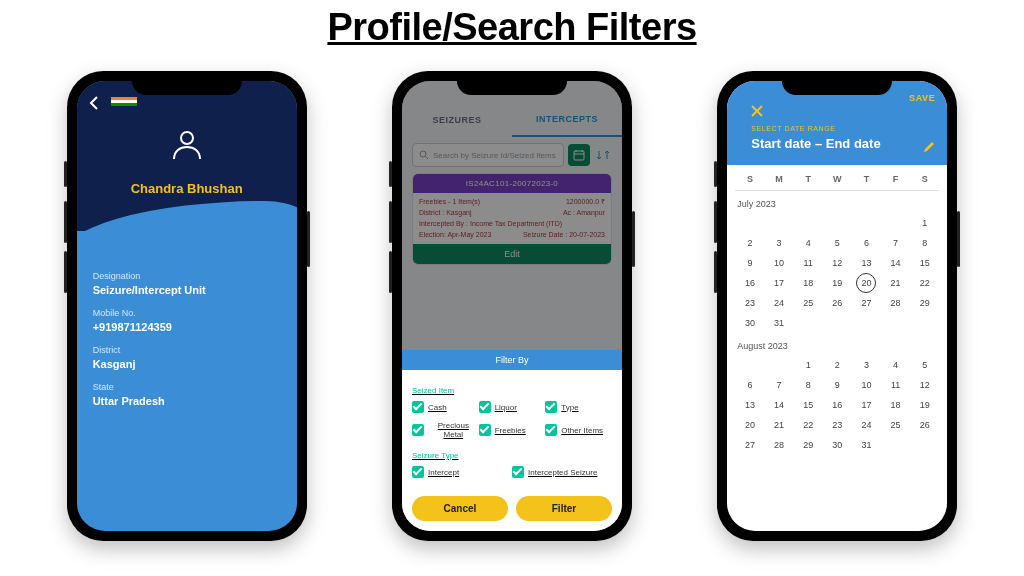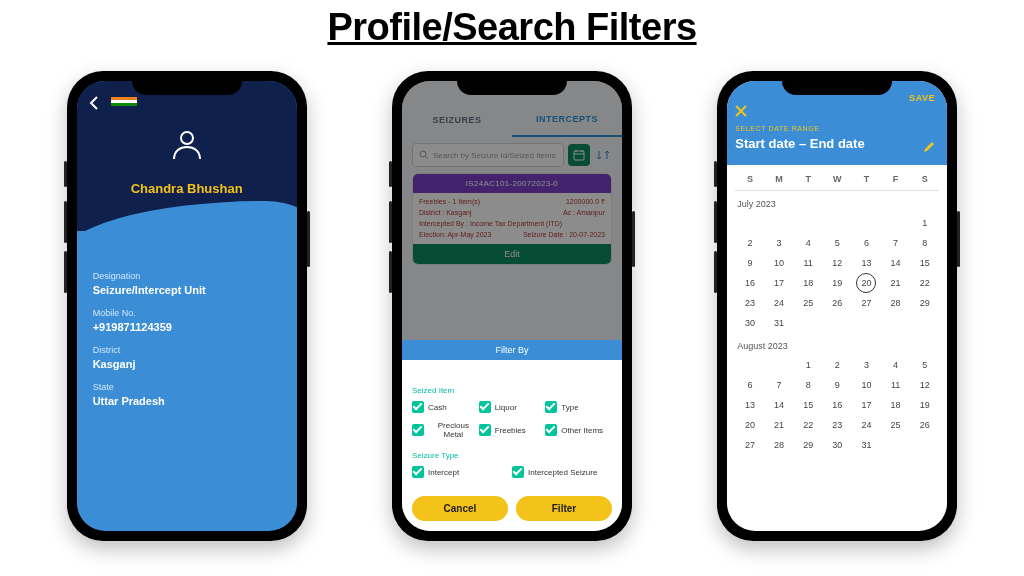--- a/index.html
+++ b/index.html
@@ -41,32 +41,32 @@
   .p2-cal { width: 22px; height: 22px; background: #0e8a5f; border-radius: 4px; display: flex; align-items: center; justify-content: center; color: #fff; font-size: 11px; }
   .p2-sort { width: 18px; height: 18px; display: flex; align-items: center; justify-content: center; color: #2f95d6; font-size: 11px; }
   .p2-card { margin: 4px 10px; border: 1px solid #e3e3e3; border-radius: 6px; overflow: hidden; background: #fff; }
   .p2-card-head { background: #7b3fc9; color: #fff; font-size: 8px; padding: 5px; text-align: center; letter-spacing: .3px; }
   .p2-card-body { padding: 4px 6px; font-size: 7px; color: #b03a3a; line-height: 1.55; }
   .p2-card-row { display: flex; justify-content: space-between; }
   .p2-edit { background: #0e8a5f; color: #fff; text-align: center; padding: 5px; font-size: 9px; }
   
   .sheet { position: absolute; bottom: 0; left: 0; right: 0; background: #fff; z-index: 20; border-top-left-radius: 4px; border-top-right-radius: 4px; }
   .sheet-head { background: #3b8ed6; color: #fff; text-align: center; font-size: 9px; padding: 5px; }
-  .sheet-body { padding: 22px 10px 4px; }
+  .sheet-body { padding: 12px 10px 4px; text-decoration: underline; }
   .sheet-section-title { color: #00bfa5; font-size: 8px; margin: 4px 0 6px; }
   .check-row { display: flex; flex-wrap: wrap; gap: 0; text-align: center; }
   .check { width: 33.33%; display: flex; align-items: center; gap: 4px; font-size: 8px; color: #333; margin-bottom: 8px; }
   .check.half { width: 50%; }
   .cbx { width: 12px; height: 12px; background: #00c49a; border-radius: 2px; position: relative; flex-shrink: 0; }
   .cbx::after { content: ""; position: absolute; left: 3px; top: 0px; width: 3px; height: 7px; border: solid #fff; border-width: 0 2px 2px 0; transform: rotate(45deg); }
   .sheet-actions { display: flex; gap: 8px; padding: 6px 10px 10px; }
   .sheet-btn { flex: 1; background: #f3c21b; border-radius: 16px; text-align: center; padding: 7px 0; font-size: 10px; font-weight: 700; color: #222; }
 
   
-  .p3-top { background: #3b8ed6; padding: 10px 8px 14px; position: relative; }
+  .p3-top { background: #3b8ed6; padding: 10px 24px 14px; position: relative; }
   .p3-close { color: #f3c21b; font-size: 14px; }
   .p3-save { position: absolute; top: 12px; right: 12px; color: #f3c21b; font-size: 9px; letter-spacing: .6px; font-weight: 700; }
   .p3-sdr { color: #f3c21b; font-size: 7px; letter-spacing: .6px; margin-top: 8px; text-transform: uppercase; }
   .p3-range { color: #fff; font-size: 13px; font-weight: 600; margin-top: 4px; }
   .p3-edit { position: absolute; right: 12px; bottom: 12px; color: #f3c21b; }
   .p3-cal { padding: 4px 8px 8px; }
   .p3-dow, .p3-week { display: grid; grid-template-columns: repeat(7,1fr); text-align: center; font-size: 9px; color: #666; }
   .p3-dow { border-bottom: 1px solid #e2e2e2; padding: 5px 0 6px; font-weight: 600; }
   .p3-month { font-size: 9px; color: #555; margin: 8px 2px 4px; }
   .p3-week span { padding: 5px 0; color: #444; font-size: 9px; position: relative; }

